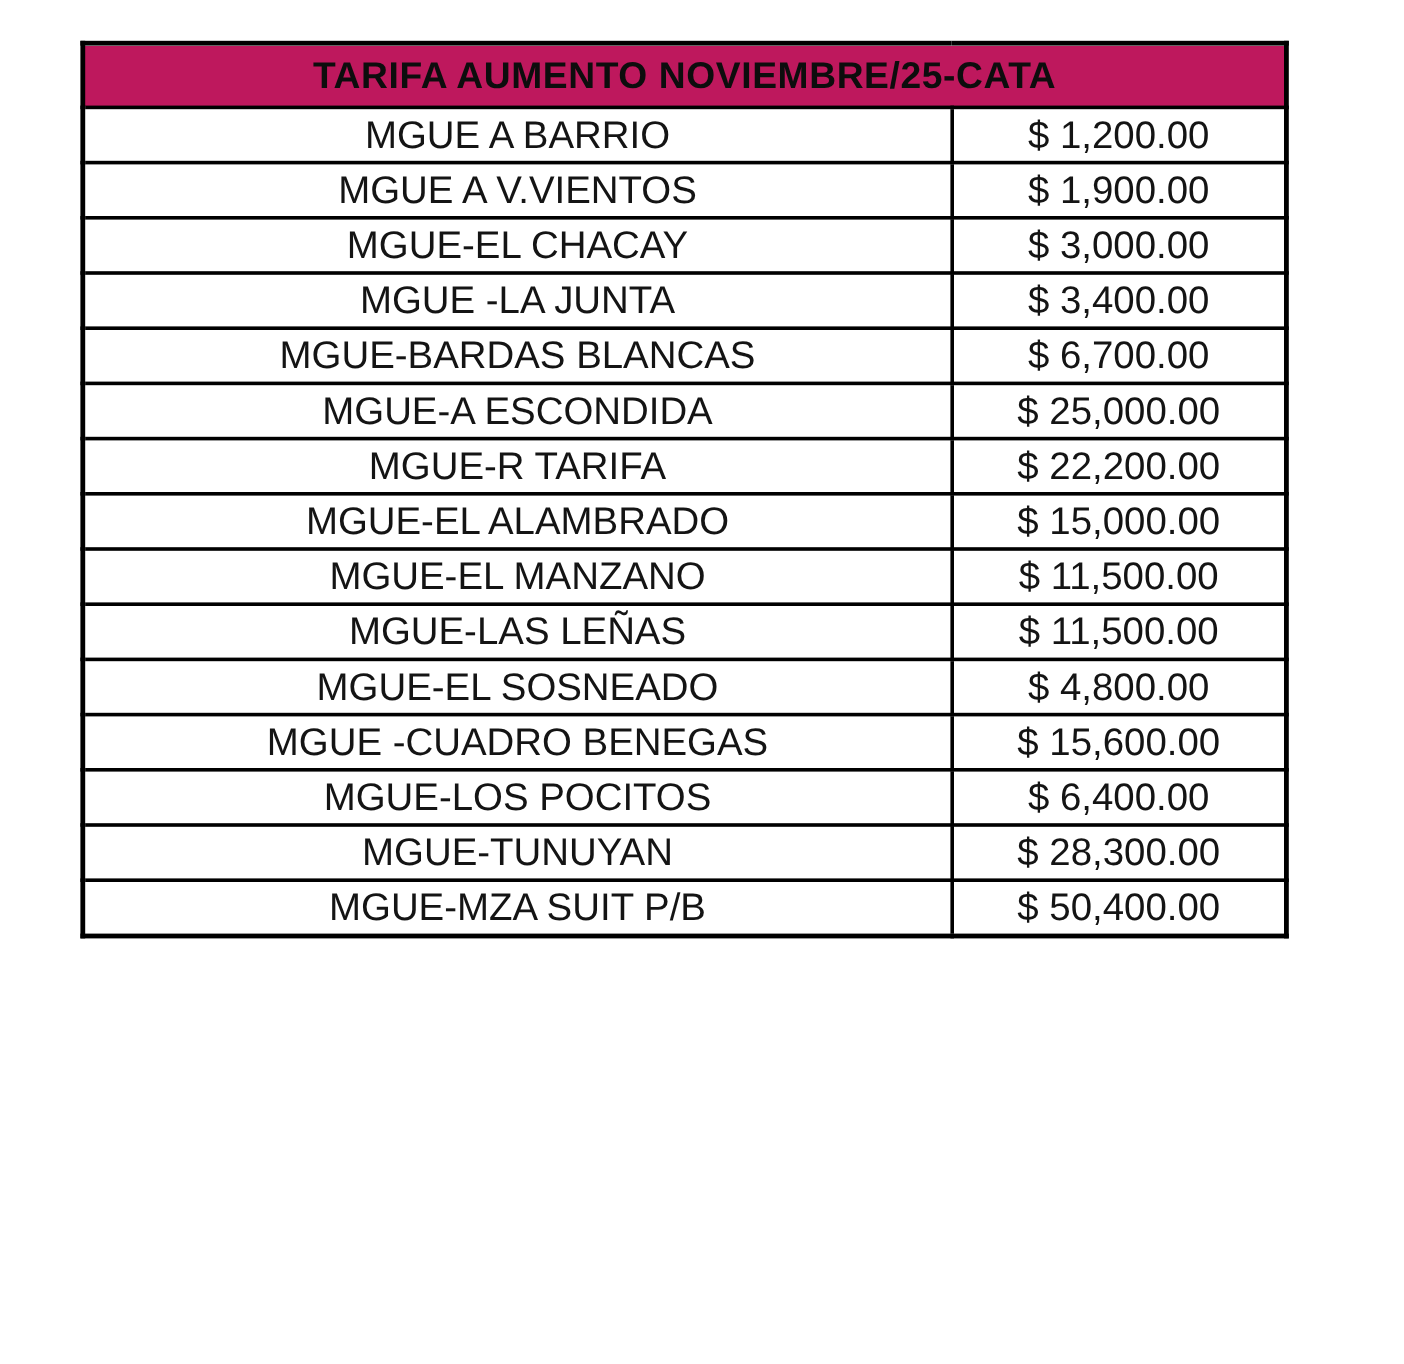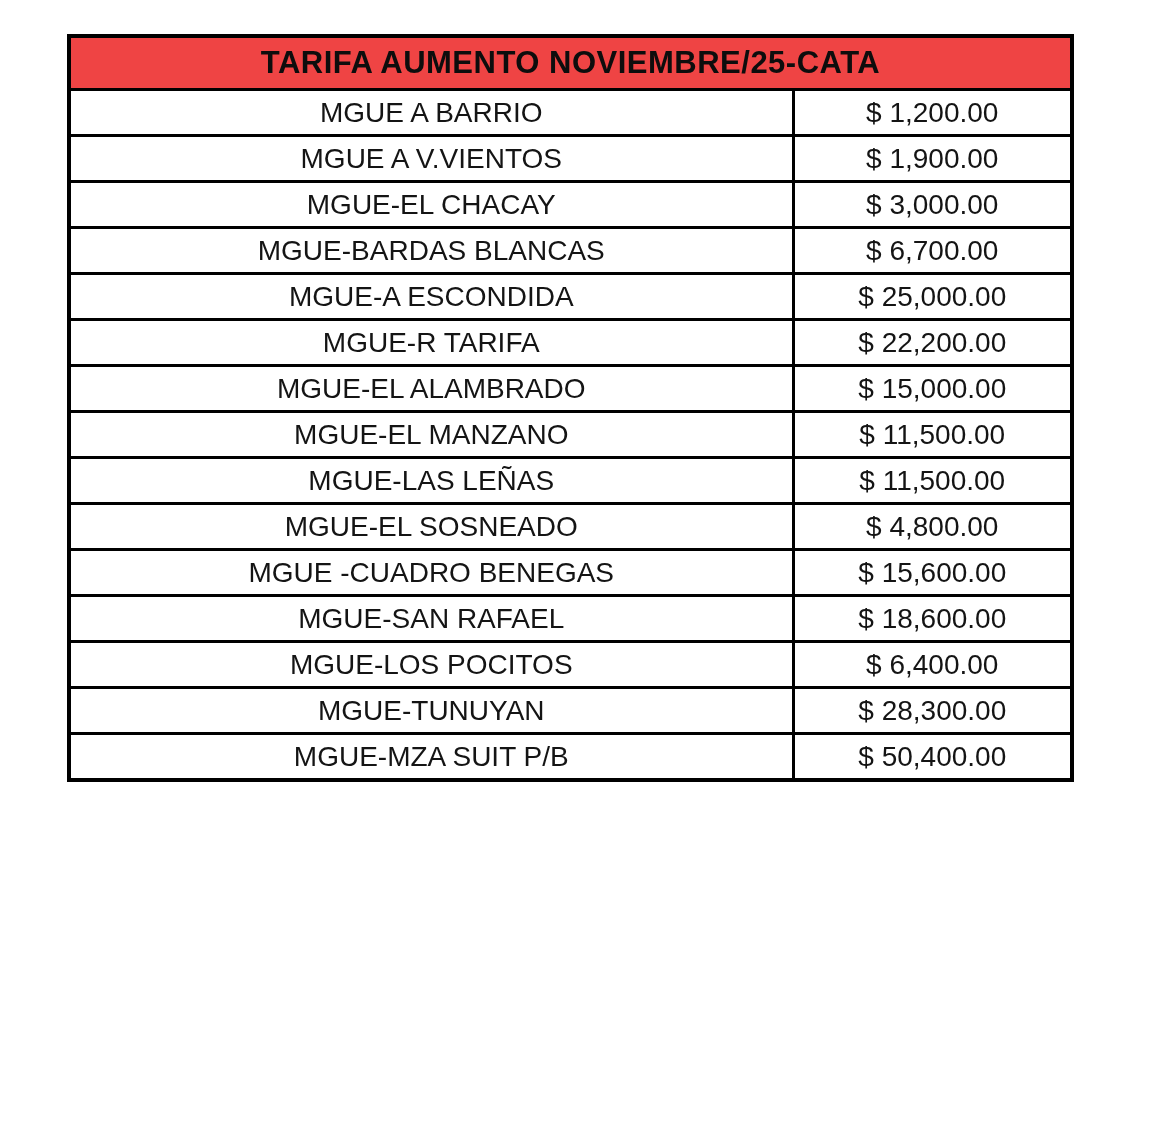--- a/index.html
+++ b/index.html
@@ -34,53 +34,57 @@
   }
   thead th.title-cell {
     height: 48px;
     font-size: 31px;
     font-weight: bold;
     color: #0d0d0d;
     letter-spacing: 0.5px;
   }
   tbody td {
     height: 41px;
-    font-size: 28px;
+    font-size: 32px;
     font-weight: 400;
     color: #141414;
   }
   col.route-col  { width: 724px; }
   col.price-col  { width: 279px; }
 </style>
 </head>
 <body>
 
 <div class="canvas" style="background: rgb(255, 255, 255);">
   <table class="tariff">
     <colgroup>
       <col class="route-col">
       <col class="price-col">
     </colgroup>
     <thead>
       <tr>
-        <th class="title-cell" colspan="2" style="background: #ef4444;">TARIFA AUMENTO NOVIEMBRE/25-CATA</th>
+        <th class="title-cell" colspan="2" style="background: #be185d;">TARIFA AUMENTO NOVIEMBRE/25-CATA</th>
       </tr>
     </thead>
     <tbody>
         <tr class="data-row">
     <td class="route">MGUE A BARRIO</td>
     <td class="price">$ 1,200.00</td>
   </tr>
         <tr class="data-row">
     <td class="route">MGUE A V.VIENTOS</td>
     <td class="price">$ 1,900.00</td>
   </tr>
         <tr class="data-row">
     <td class="route">MGUE-EL CHACAY</td>
     <td class="price">$ 3,000.00</td>
+  </tr>
+        <tr class="data-row">
+    <td class="route">MGUE -LA JUNTA</td>
+    <td class="price">$ 3,400.00</td>
   </tr>
         <tr class="data-row">
     <td class="route">MGUE-BARDAS BLANCAS</td>
     <td class="price">$ 6,700.00</td>
   </tr>
         <tr class="data-row">
     <td class="route">MGUE-A ESCONDIDA</td>
     <td class="price">$ 25,000.00</td>
   </tr>
         <tr class="data-row">
@@ -101,24 +105,20 @@
   </tr>
         <tr class="data-row">
     <td class="route">MGUE-EL SOSNEADO</td>
     <td class="price">$ 4,800.00</td>
   </tr>
         <tr class="data-row">
     <td class="route">MGUE -CUADRO BENEGAS</td>
     <td class="price">$ 15,600.00</td>
   </tr>
         <tr class="data-row">
-    <td class="route">MGUE-SAN RAFAEL</td>
-    <td class="price">$ 18,600.00</td>
-  </tr>
-        <tr class="data-row">
     <td class="route">MGUE-LOS POCITOS</td>
     <td class="price">$ 6,400.00</td>
   </tr>
         <tr class="data-row">
     <td class="route">MGUE-TUNUYAN</td>
     <td class="price">$ 28,300.00</td>
   </tr>
         <tr class="data-row">
     <td class="route">MGUE-MZA SUIT P/B</td>
     <td class="price">$ 50,400.00</td>

